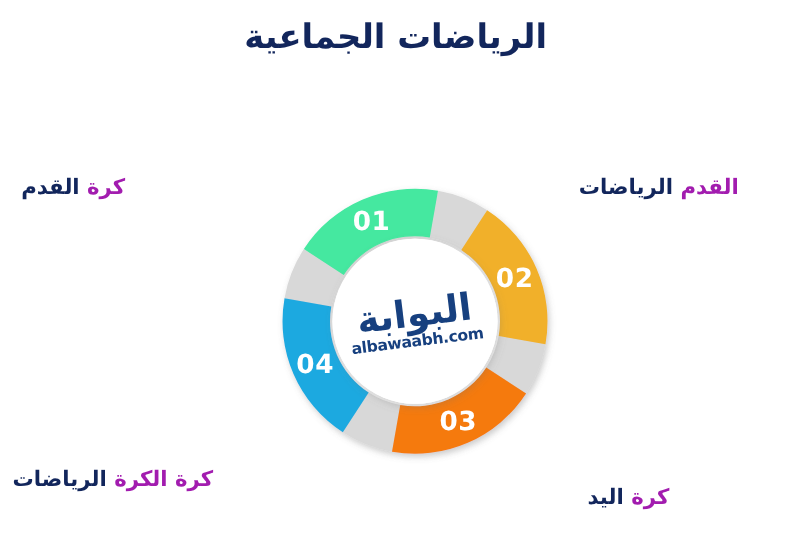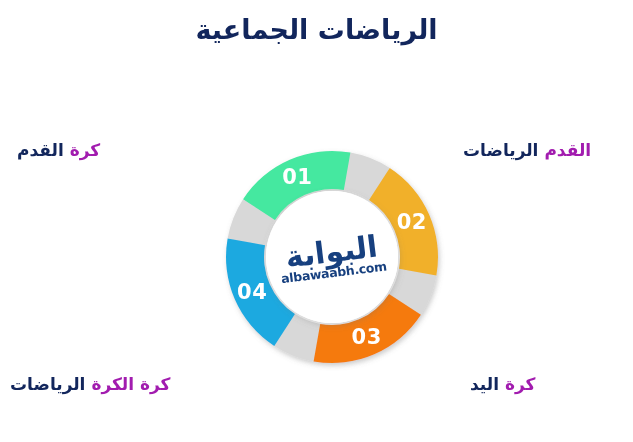--- a/index.html
+++ b/index.html
@@ -105,21 +105,21 @@
     font-weight: bold;
     direction: rtl;
     white-space: nowrap;
     line-height: 1.2;
   }
   .lbl .red  { color: #a21caf; }
   .lbl .navy { color: #12265c; }
 
   .lbl-01 { top: 140px; left: 463px; text-align: right; }
   .lbl-04 { top: 140px; left: 17px;  width: 175px; text-align: left; }
-  .lbl-02 { top: 374px; left: 470px; text-align: right; }
+  .lbl-02 { top: 388px; left: 470px; text-align: right; }
   .lbl-03 { top: 374px; left: 10px;  width: 185px; text-align: left; }
 </style>
 </head>
 <body>
 
 <div id="infographic">
 
   <div class="title">الرياضات الجماعية</div>
 
   <div class="donut-wrap">

